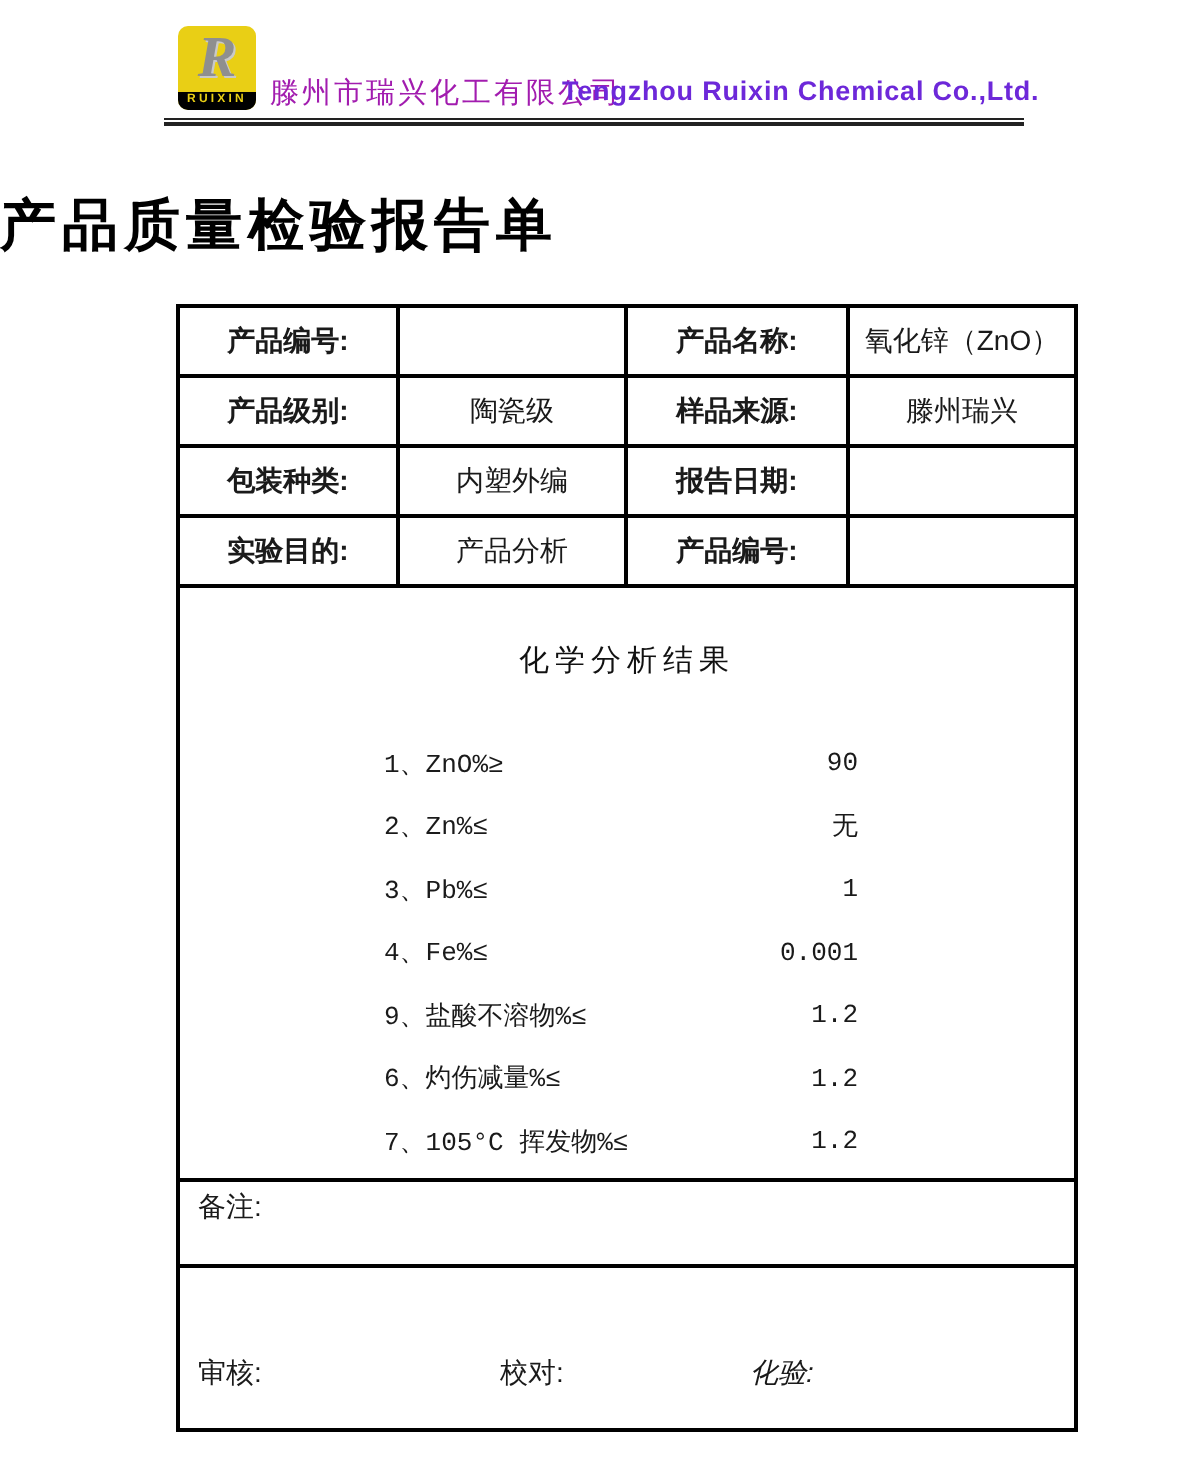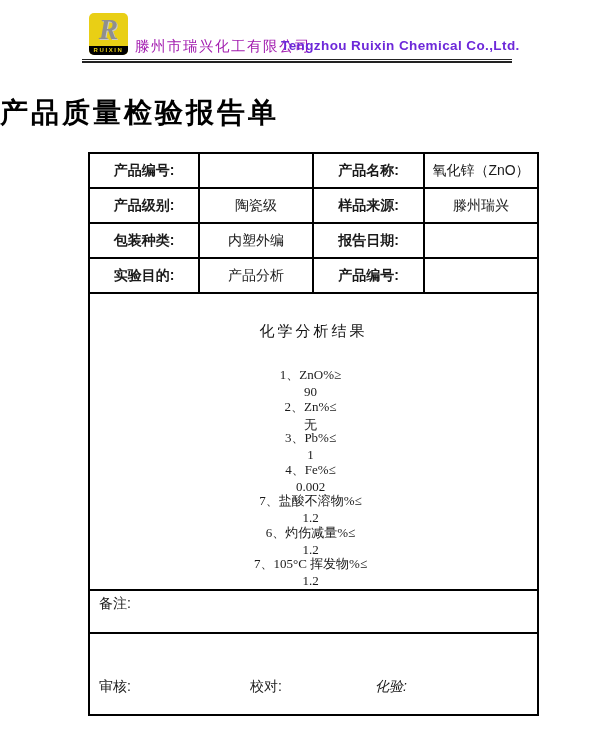--- a/index.html
+++ b/index.html
@@ -55,21 +55,21 @@
   
   td.analysis-cell { height:297px; vertical-align:top; }
   .chem-heading {
     margin-top:28px; text-align:center; font-size:15px; letter-spacing:3px;
     line-height:18px; color:#111;
   }
   .chem-list { margin:26px 0 0 102px; width:237px; }
   .chem-item {
     display:flex; justify-content:space-between; align-items:center;
     height:31.5px;
-    font-family:Liberation Serif, serif; font-size:13px;flex-direction:column;
+    font-family:Liberation Mono, monospace; font-size:13px;
   }
   .chem-item .chem-label { white-space:nowrap; }
   .chem-item .chem-value { white-space:nowrap; }
 
   
   td.remarks-cell { height:43px; vertical-align:top; padding:4px 9px; font-size:14px; }
 
   
   td.sign-cell { height:82px; position:relative; font-size:14px; }
   .sign-review    { position:absolute; left:9px;   top:44px; }
@@ -135,24 +135,24 @@
             <div class="chem-item">
               <span class="chem-label">2、Zn%≤</span>
               <span class="chem-value">无</span>
             </div>
             <div class="chem-item">
               <span class="chem-label">3、Pb%≤</span>
               <span class="chem-value">1</span>
             </div>
             <div class="chem-item">
               <span class="chem-label">4、Fe%≤</span>
-              <span class="chem-value">0.002</span>
+              <span class="chem-value">0.001</span>
             </div>
             <div class="chem-item">
-              <span class="chem-label">7、盐酸不溶物%≤</span>
+              <span class="chem-label">9、盐酸不溶物%≤</span>
               <span class="chem-value">1.2</span>
             </div>
             <div class="chem-item">
               <span class="chem-label">6、灼伤减量%≤</span>
               <span class="chem-value">1.2</span>
             </div>
             <div class="chem-item">
               <span class="chem-label">7、105°C 挥发物%≤</span>
               <span class="chem-value">1.2</span>
             </div>

